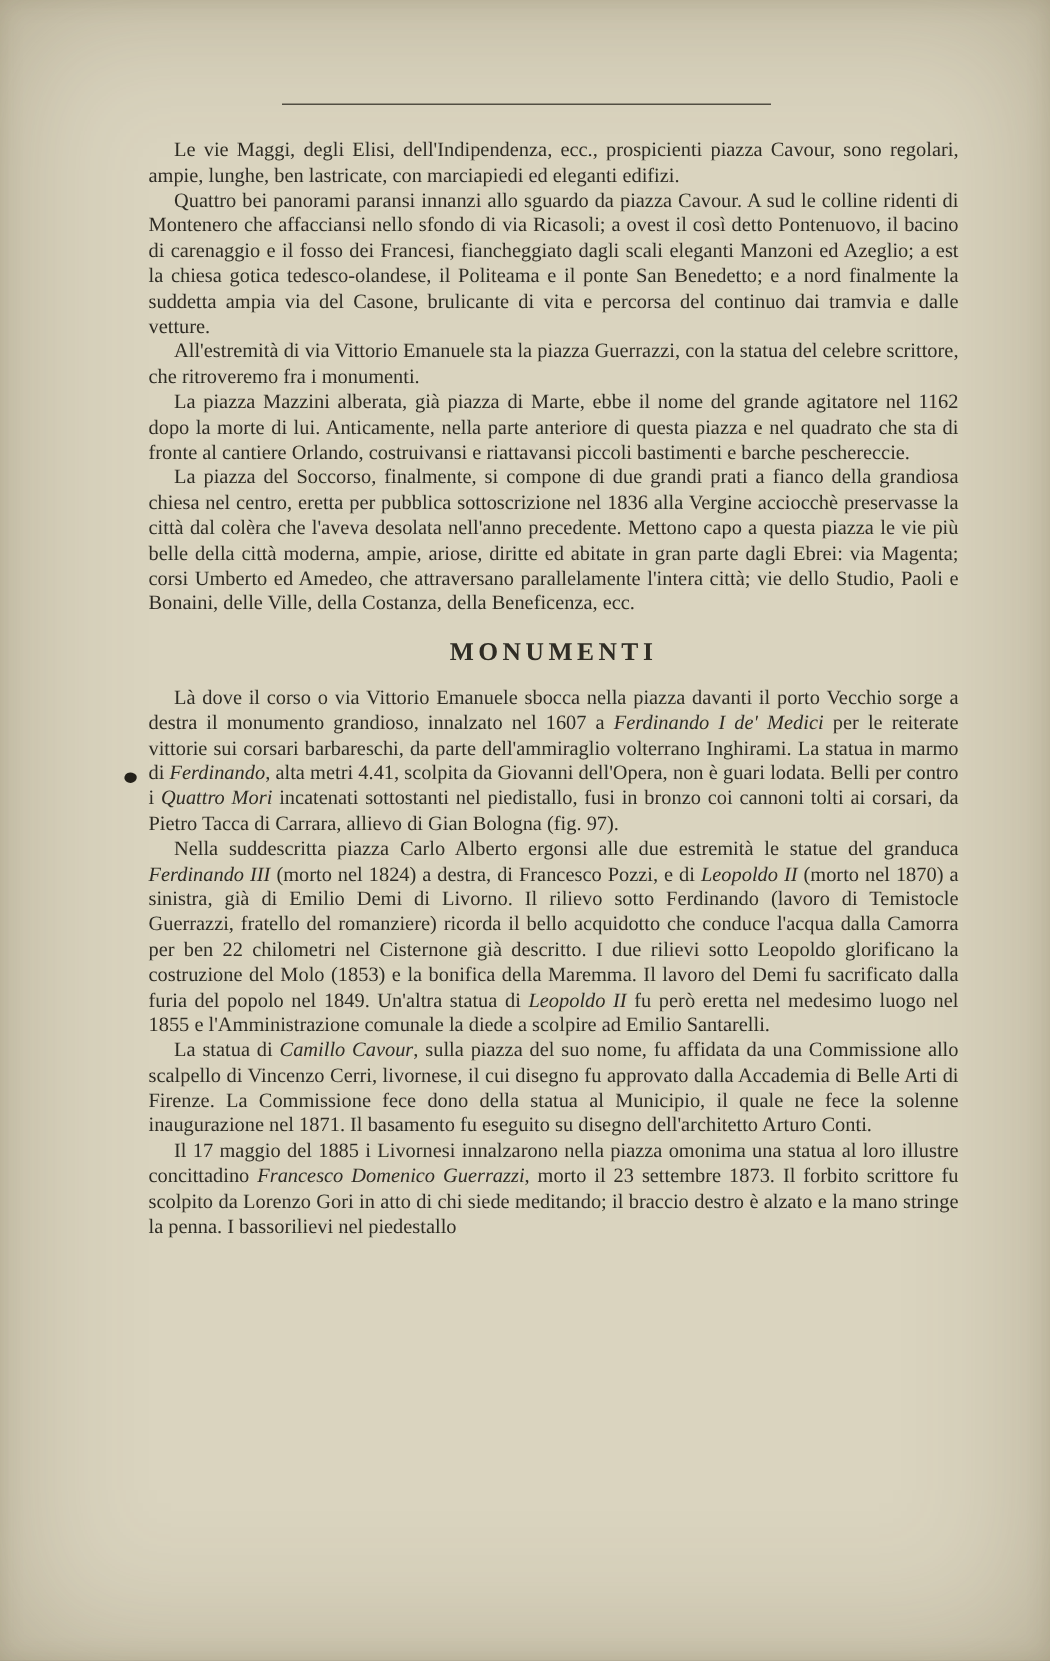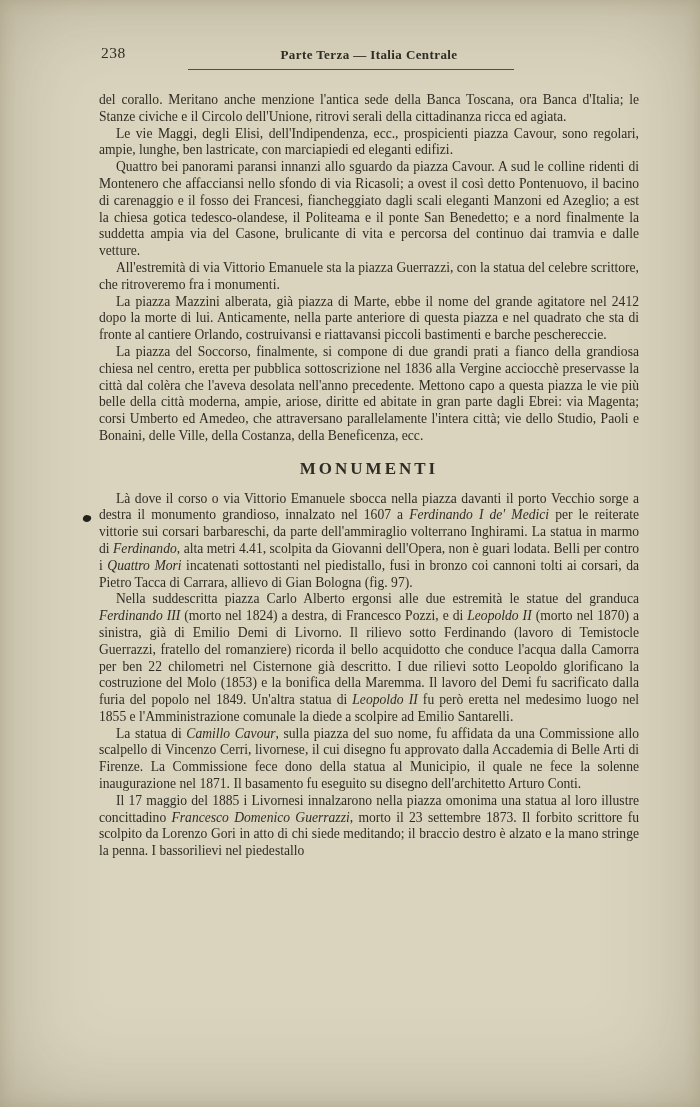--- a/index.html
+++ b/index.html
@@ -59,31 +59,26 @@
     width: 8px; height: 7px;
     background: #24211a;
     border-radius: 55% 40% 60% 45%;
     transform: rotate(18deg);
   }
 </style>
 </head>
 <body>
 
 <div class="page">
-  <div class="header">
-    <span class="page-num">238</span>
-    <span class="running-title">Parte Terza — Italia Centrale</span>
-  </div>
   <div class="header-rule"></div>
   <div class="body-text">
-      <p class="para noindent"><span>del corallo. Meritano anche menzione l'antica sede della Banca Toscana, ora Banca d'Italia; le Stanze civiche e il Circolo dell'Unione, ritrovi serali della cittadinanza ricca ed agiata.</span></p>
       <p class="para"><span>Le vie Maggi, degli Elisi, dell'Indipendenza, ecc., prospicienti piazza Cavour, sono regolari, ampie, lunghe, ben lastricate, con marciapiedi ed eleganti edifizi.</span></p>
       <p class="para"><span>Quattro bei panorami paransi innanzi allo sguardo da piazza Cavour. A sud le colline ridenti di Montenero che affacciansi nello sfondo di via Ricasoli; a ovest il così detto Pontenuovo, il bacino di carenaggio e il fosso dei Francesi, fiancheggiato dagli scali eleganti Manzoni ed Azeglio; a est la chiesa gotica tedesco-olandese, il Politeama e il ponte San Benedetto; e a nord finalmente la suddetta ampia via del Casone, brulicante di vita e percorsa del continuo dai tramvia e dalle vetture.</span></p>
       <p class="para"><span>All'estremità di via Vittorio Emanuele sta la piazza Guerrazzi, con la statua del celebre scrittore, che ritroveremo fra i monumenti.</span></p>
-      <p class="para"><span>La piazza Mazzini alberata, già piazza di Marte, ebbe il nome del grande agitatore nel 2412 dopo la morte di lui. Anticamente, nella parte anteriore di questa piazza e nel quadrato che sta di fronte al cantiere Orlando, costruivansi e riattavansi piccoli bastimenti e barche peschereccie.</span></p>
+      <p class="para"><span>La piazza Mazzini alberata, già piazza di Marte, ebbe il nome del grande agitatore nel 1162 dopo la morte di lui. Anticamente, nella parte anteriore di questa piazza e nel quadrato che sta di fronte al cantiere Orlando, costruivansi e riattavansi piccoli bastimenti e barche peschereccie.</span></p>
       <p class="para"><span>La piazza del Soccorso, finalmente, si compone di due grandi prati a fianco della grandiosa chiesa nel centro, eretta per pubblica sottoscrizione nel 1836 alla Vergine acciocchè preservasse la città dal colèra che l'aveva desolata nell'anno precedente. Mettono capo a questa piazza le vie più belle della città moderna, ampie, ariose, diritte ed abitate in gran parte dagli Ebrei: via Magenta; corsi Umberto ed Amedeo, che attraversano parallelamente l'intera città; vie dello Studio, Paoli e Bonaini, delle Ville, della Costanza, della Beneficenza, ecc.</span></p>
       <div class="section-heading">MONUMENTI</div>
       <p class="para"><span>Là dove il corso o via Vittorio Emanuele sbocca nella piazza davanti il porto Vecchio sorge a destra il monumento grandioso, innalzato nel 1607 a </span><span class="it">Ferdinando I de' Medici</span><span> per le reiterate vittorie sui corsari barbareschi, da parte dell'ammiraglio volterrano Inghirami. La statua in marmo di </span><span class="it">Ferdinando</span><span>, alta metri 4.41, scolpita da Giovanni dell'Opera, non è guari lodata. Belli per contro i </span><span class="it">Quattro Mori</span><span> incatenati sottostanti nel piedistallo, fusi in bronzo coi cannoni tolti ai corsari, da Pietro Tacca di Carrara, allievo di Gian Bologna (fig. 97).</span></p>
       <p class="para"><span>Nella suddescritta piazza Carlo Alberto ergonsi alle due estremità le statue del granduca </span><span class="it">Ferdinando III</span><span> (morto nel 1824) a destra, di Francesco Pozzi, e di </span><span class="it">Leopoldo II</span><span> (morto nel 1870) a sinistra, già di Emilio Demi di Livorno. Il rilievo sotto Ferdinando (lavoro di Temistocle Guerrazzi, fratello del romanziere) ricorda il bello acquidotto che conduce l'acqua dalla Camorra per ben 22 chilometri nel Cisternone già descritto. I due rilievi sotto Leopoldo glorificano la costruzione del Molo (1853) e la bonifica della Maremma. Il lavoro del Demi fu sacrificato dalla furia del popolo nel 1849. Un'altra statua di </span><span class="it">Leopoldo II</span><span> fu però eretta nel medesimo luogo nel 1855 e l'Amministrazione comunale la diede a scolpire ad Emilio Santarelli.</span></p>
       <p class="para"><span>La statua di </span><span class="it">Camillo Cavour</span><span>, sulla piazza del suo nome, fu affidata da una Commissione allo scalpello di Vincenzo Cerri, livornese, il cui disegno fu approvato dalla Accademia di Belle Arti di Firenze. La Commissione fece dono della statua al Municipio, il quale ne fece la solenne inaugurazione nel 1871. Il basamento fu eseguito su disegno dell'architetto Arturo Conti.</span></p>
       <p class="para"><span>Il 17 maggio del 1885 i Livornesi innalzarono nella piazza omonima una statua al loro illustre concittadino </span><span class="it">Francesco Domenico Guerrazzi</span><span>, morto il 23 settembre 1873. Il forbito scrittore fu scolpito da Lorenzo Gori in atto di chi siede meditando; il braccio destro è alzato e la mano stringe la penna. I bassorilievi nel piedestallo</span></p>
     </div>
   <div class="speck"></div>
 </div>
 

